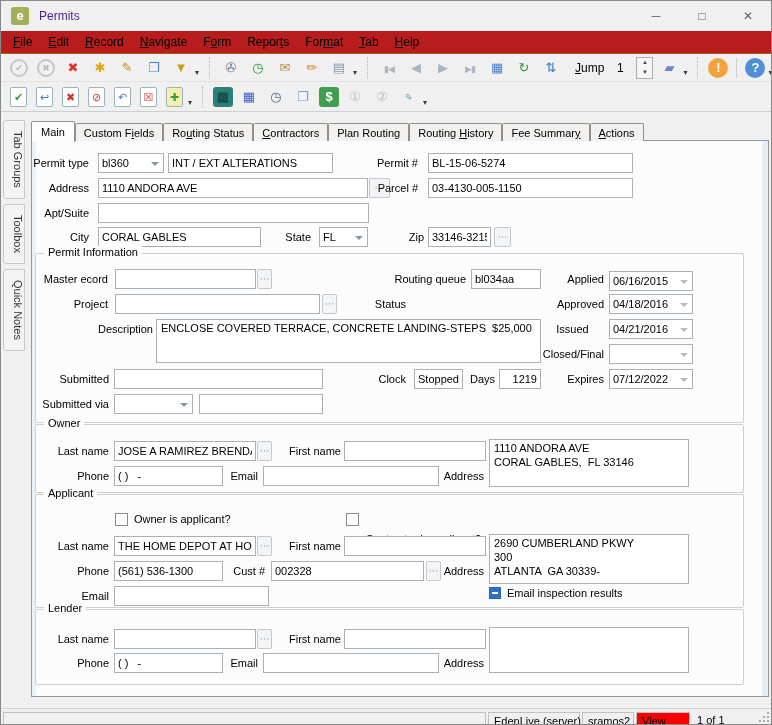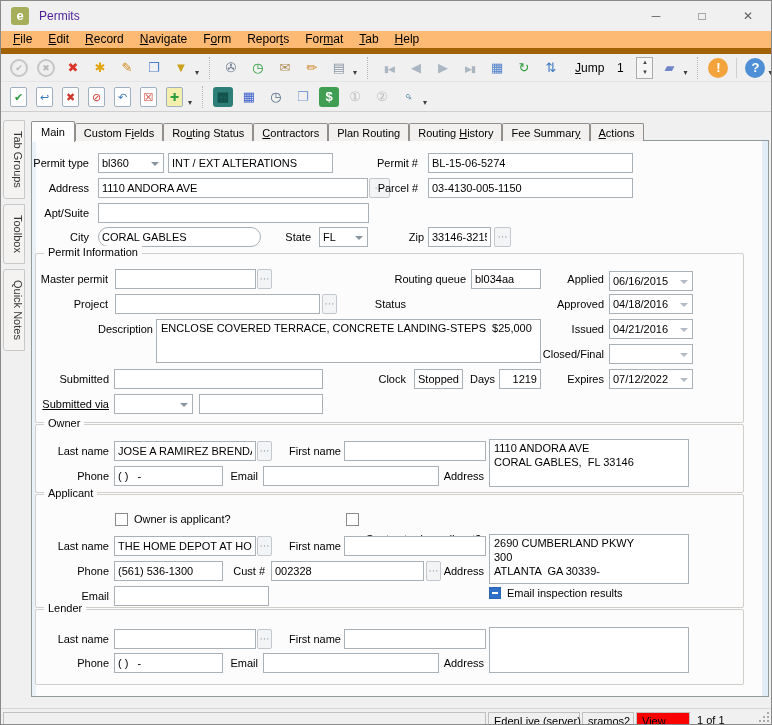--- a/index.html
+++ b/index.html
@@ -8,22 +8,22 @@
 
   
   .titlebar{position:absolute;top:0;left:0;right:0;height:30px;background:#f0f0f0;}
   .app-icon{position:absolute;left:10px;top:6px;width:18px;height:18px;background:#a6ae5c;border-radius:3px;
             color:#fff;font-weight:bold;font-size:13px;line-height:18px;text-align:center;}
   .title-text{position:absolute;left:38px;top:0;line-height:30px;color:#4c1d95;font-size:12px;}
   .win-controls{position:absolute;right:0;top:0;display:flex;}
   .wbtn{width:46px;height:30px;line-height:30px;text-align:center;color:#5f5f5f;font-size:12px;}
 
   
-  .menubar{position:absolute;top:30px;left:0;right:0;height:23px;background:#fdba74;
-           border-bottom:6px solid #a16207;display:flex;align-items:center;padding-left:4px;box-sizing:border-box;}
+  .menubar{position:absolute;top:30px;left:0;right:0;height:23px;background:#b91c1c;
+           border-bottom:1px solid #a16207;display:flex;align-items:center;padding-left:4px;box-sizing:border-box;}
   .menu-item{padding:0 8px;line-height:21px;font-size:12px;white-space:nowrap;}
 
   
   .toolbar{position:absolute;left:0;right:0;display:flex;align-items:center;padding-left:7px;gap:5px;background:#f0f0f0;box-sizing:border-box;}
   #toolbar1{top:53px;height:28px;border-bottom:1px solid #e4e4e4;}
   #toolbar2{top:81px;height:30px;border-bottom:1px solid #cfcfcf;}
   .tb-btn{width:22px;height:22px;line-height:22px;text-align:center;font-size:13px;flex:none;}
   .tb-btn .g{display:inline-block;}
   .tb-btn.ring{width:18px;height:18px;line-height:14px;border:2px solid #c6c6c6;border-radius:50%;
                font-size:9px;box-sizing:border-box;margin:0 2px;}
@@ -202,34 +202,34 @@
     <div class="lbl" style="left:4px;top:66px;width:84px;">Address</div>
     <input class="tb" style="left: 97px; top: 66px; width: 270px;" value="1110 ANDORA AVE">
     <div class="btn3" style="left:368px;top:66px;width:21px;">⋯</div>
     <div class="lbl" style="left:350px;top:66px;width:67px;">Parcel #</div>
     <input class="tb" style="left: 427px; top: 66px; width: 205px;" value="03-4130-005-1150">
 
     <div class="lbl" style="left:4px;top:91px;width:84px;">Apt/Suite</div>
     <input class="tb" style="left: 97px; top: 91px; width: 271px;" value="">
 
     <div class="lbl" style="left:4px;top:115px;width:84px;">City</div>
-    <input class="tb" style="left: 97px; top: 115px; width: 163px; border-radius: 10px;" value="CORAL GABLES">
+    <input class="tb" style="left: 97px; top: 115px; width: 163px;" value="CORAL GABLES">
     <div class="lbl" style="left:278px;top:115px;width:32px;">State</div>
     <div class="combo" style="left:318px;top:115px;width:49px;">
       <span class="cv">FL</span>
       <span class="ca"></span>
     </div>
     <div class="lbl" style="left:390px;top:115px;width:33px;">Zip</div>
     <input class="tb" style="left: 427px; top: 115px; width: 63px;" value="33146-3215">
     <div class="btn3" style="left:493px;top:115px;width:17px;">⋯</div>
 
     <div class="grp" style="left:34px;top:141px;width:707px;height:168px;">
       <span class="grp-title">Permit Information</span>
     </div>
-    <div class="lbl" style="left:20px;top:157px;width:87px;">Master permit</div>
+    <div class="lbl" style="left:20px;top:157px;width:87px;">Master ecord</div>
     <input class="tb" style="left: 114px; top: 157px; width: 141px;" value="">
     <div class="btn3" style="left:256px;top:157px;width:15px;">⋯</div>
     <div class="lbl" style="left:378px;top:157px;width:87px;">Routing queue</div>
     <input class="tb" style="left: 470px; top: 157px; width: 70px;" value="bl034aa">
     <div class="lbl" style="left:540px;top:157px;width:63px;">Applied</div>
     <div class="combo date" style="left:608px;top:159px;width:84px;">
       <span class="cv">06/16/2015</span>
       <span class="ca"></span>
     </div>
 
@@ -238,21 +238,21 @@
     <div class="btn3" style="left:321px;top:182px;width:15px;">⋯</div>
     <div class="lbl" style="left:340px;top:182px;width:65px;">Status</div>
     <div class="lbl" style="left:540px;top:182px;width:63px;">Approved</div>
     <div class="combo date" style="left:608px;top:182px;width:84px;">
       <span class="cv">04/18/2016</span>
       <span class="ca"></span>
     </div>
 
     <div class="lbl" style="left:65px;top:207px;width:87px;">Description</div>
     <div class="mlb" style="left:155px;top:207px;width:385px;height:44px;">ENCLOSE COVERED TERRACE, CONCRETE LANDING-STEPS  $25,000</div>
-    <div class="lbl" style="left:540px;top:207px;width:63px;">Issued</div>
+    <div class="lbl" style="left:540px;top:207px;width:63px;text-align:center;">Issued</div>
     <div class="combo date" style="left:608px;top:207px;width:84px;">
       <span class="cv">04/21/2016</span>
       <span class="ca"></span>
     </div>
 
     <div class="lbl" style="left:533px;top:232px;width:70px;">Closed/Final</div>
     <div class="combo date" style="left:608px;top:232px;width:84px;">
       <span class="cv"></span>
       <span class="ca"></span>
     </div>
@@ -262,21 +262,21 @@
     <div class="lbl" style="left:373px;top:257px;width:32px;">Clock</div>
     <input class="tb" style="left: 413px; top: 257px; width: 49px;" value="Stopped">
     <div class="lbl" style="left:466px;top:257px;width:28px;">Days</div>
     <input class="tb right" style="left: 498px; top: 257px; width: 42px;" value="1219">
     <div class="lbl" style="left:540px;top:257px;width:63px;">Expires</div>
     <div class="combo date" style="left:608px;top:257px;width:84px;">
       <span class="cv">07/12/2022</span>
       <span class="ca"></span>
     </div>
 
-    <div class="lbl" style="left:20px;top:282px;width:88px;text-decoration:underline;">Submitted via</div>
+    <div class="lbl" style="left:20px;top:282px;width:88px;">Submitted via</div>
     <div class="combo" style="left:113px;top:282px;width:79px;">
       <span class="cv"></span>
       <span class="ca"></span>
     </div>
     <input class="tb" style="left: 198px; top: 282px; width: 124px;" value="">
 
     <div class="grp" style="left:34px;top:312px;width:707px;height:67px;">
       <span class="grp-title">Owner</span>
     </div>
     <div class="lbl" style="left:40px;top:329px;width:68px;">Last name</div>

